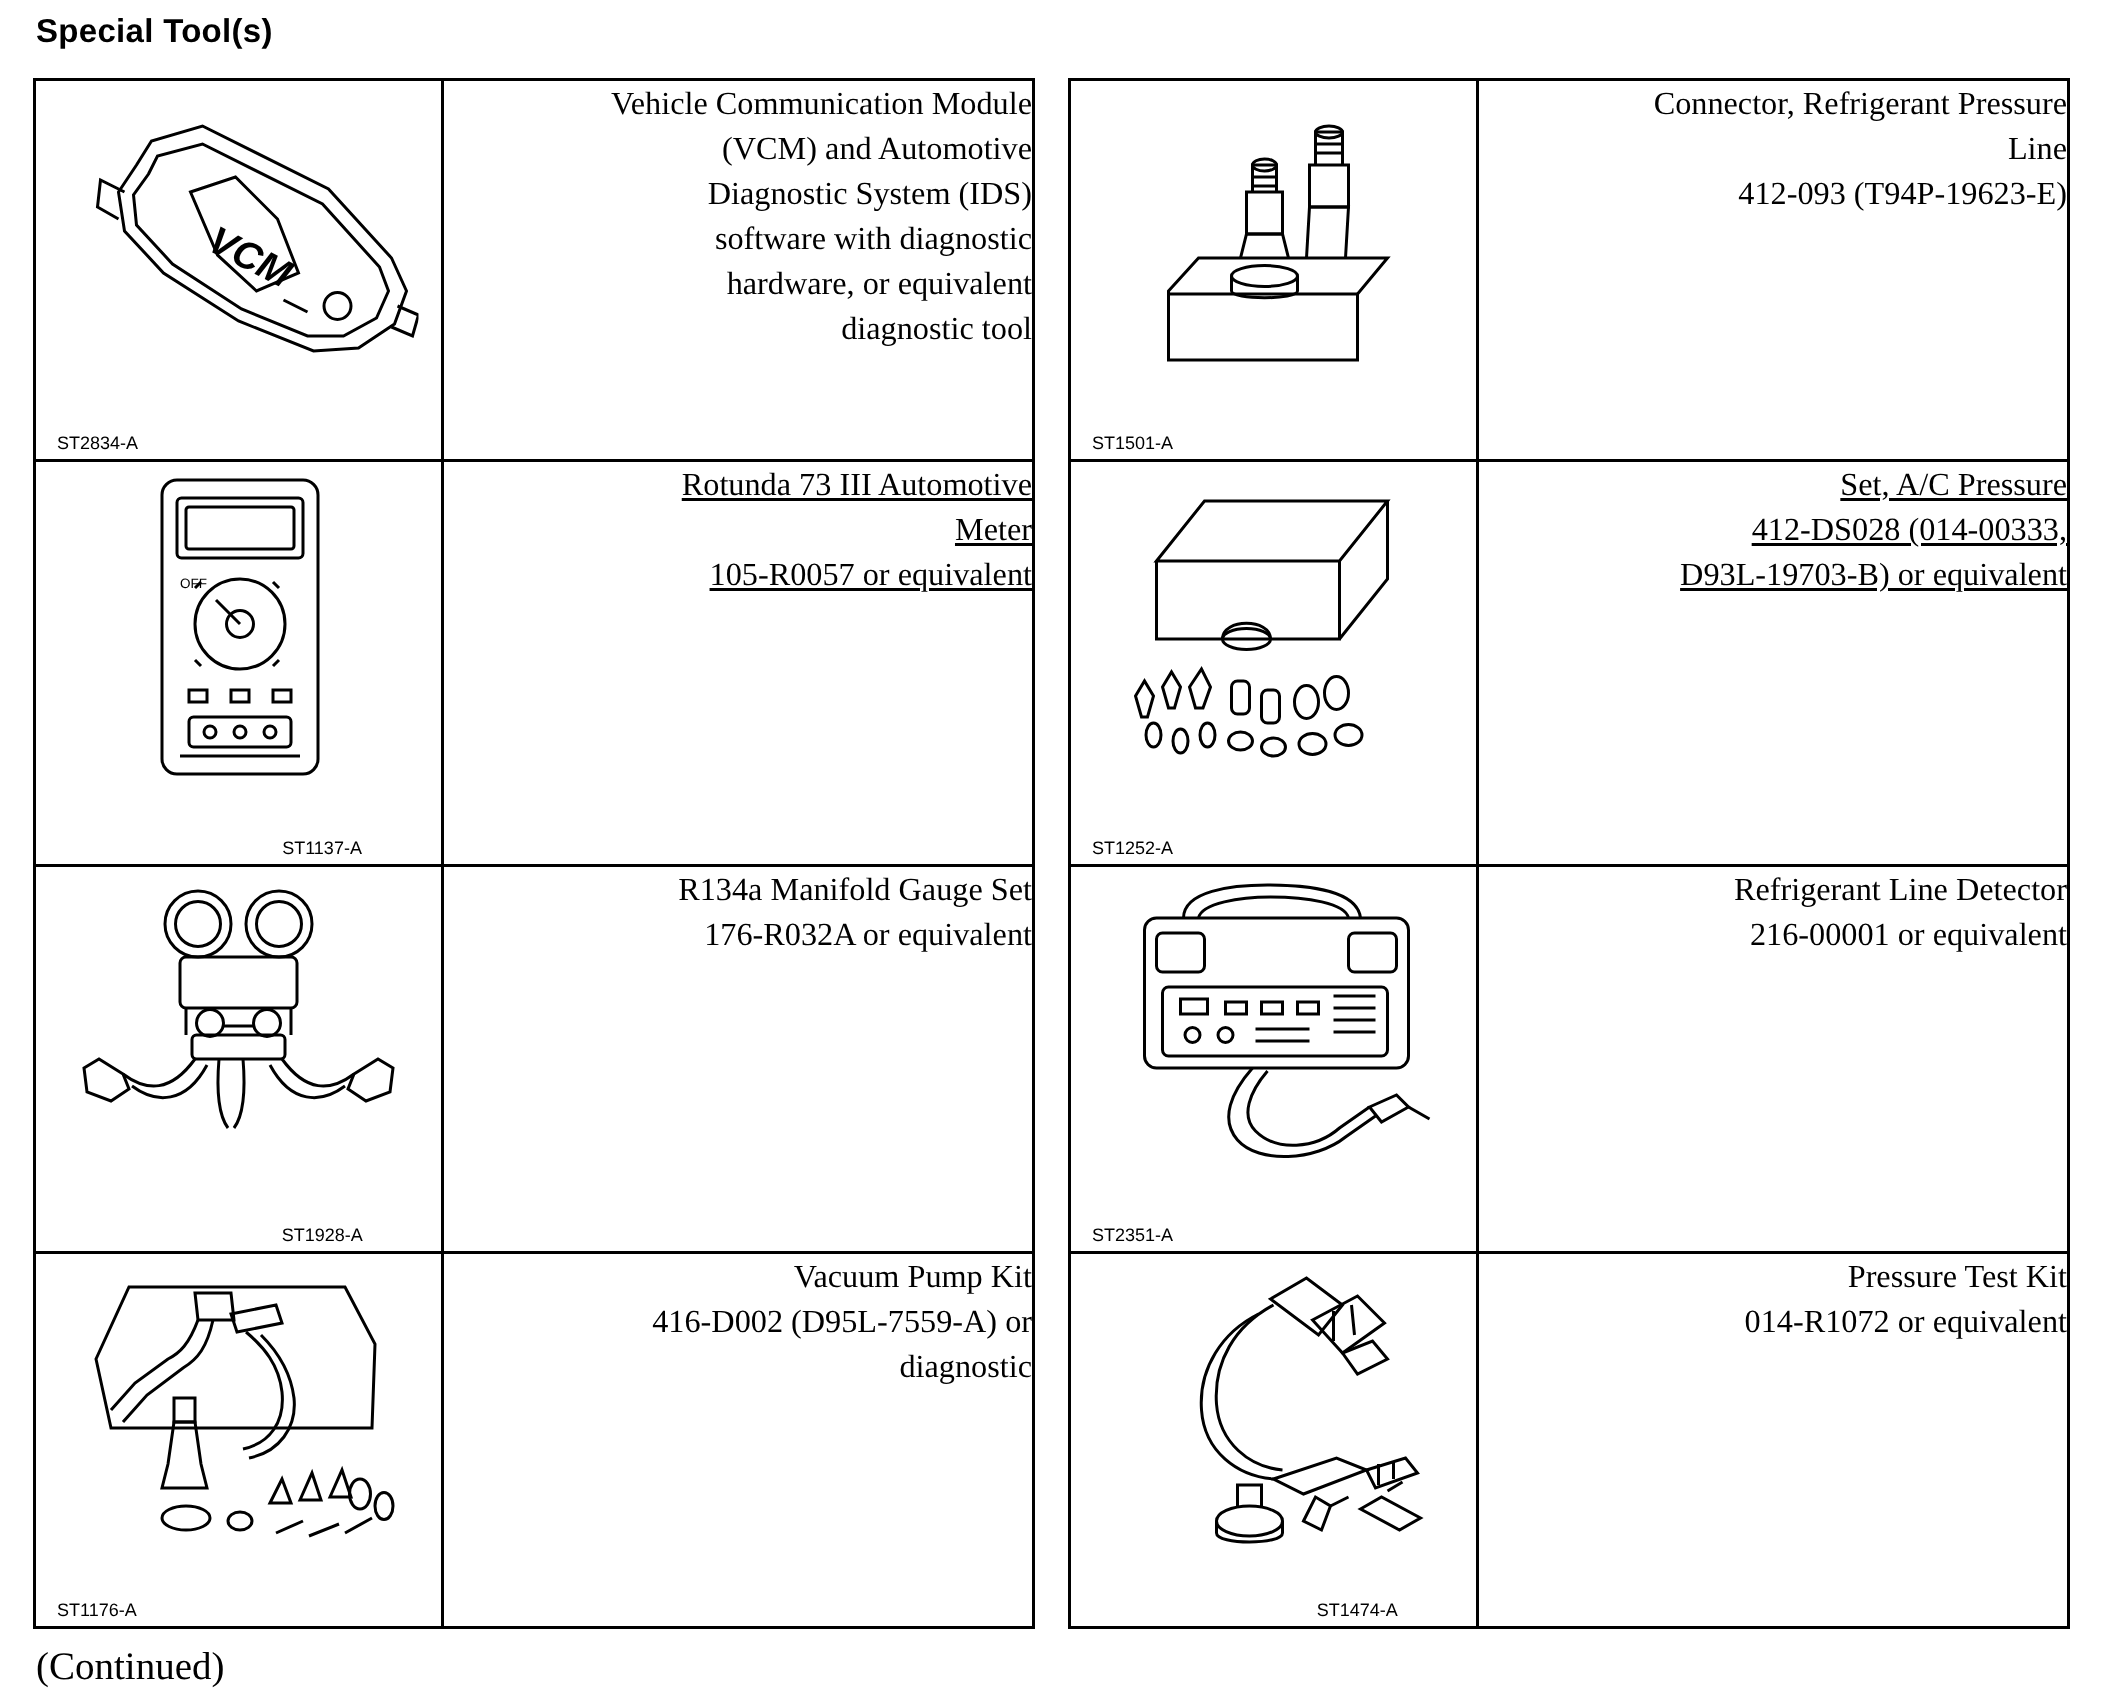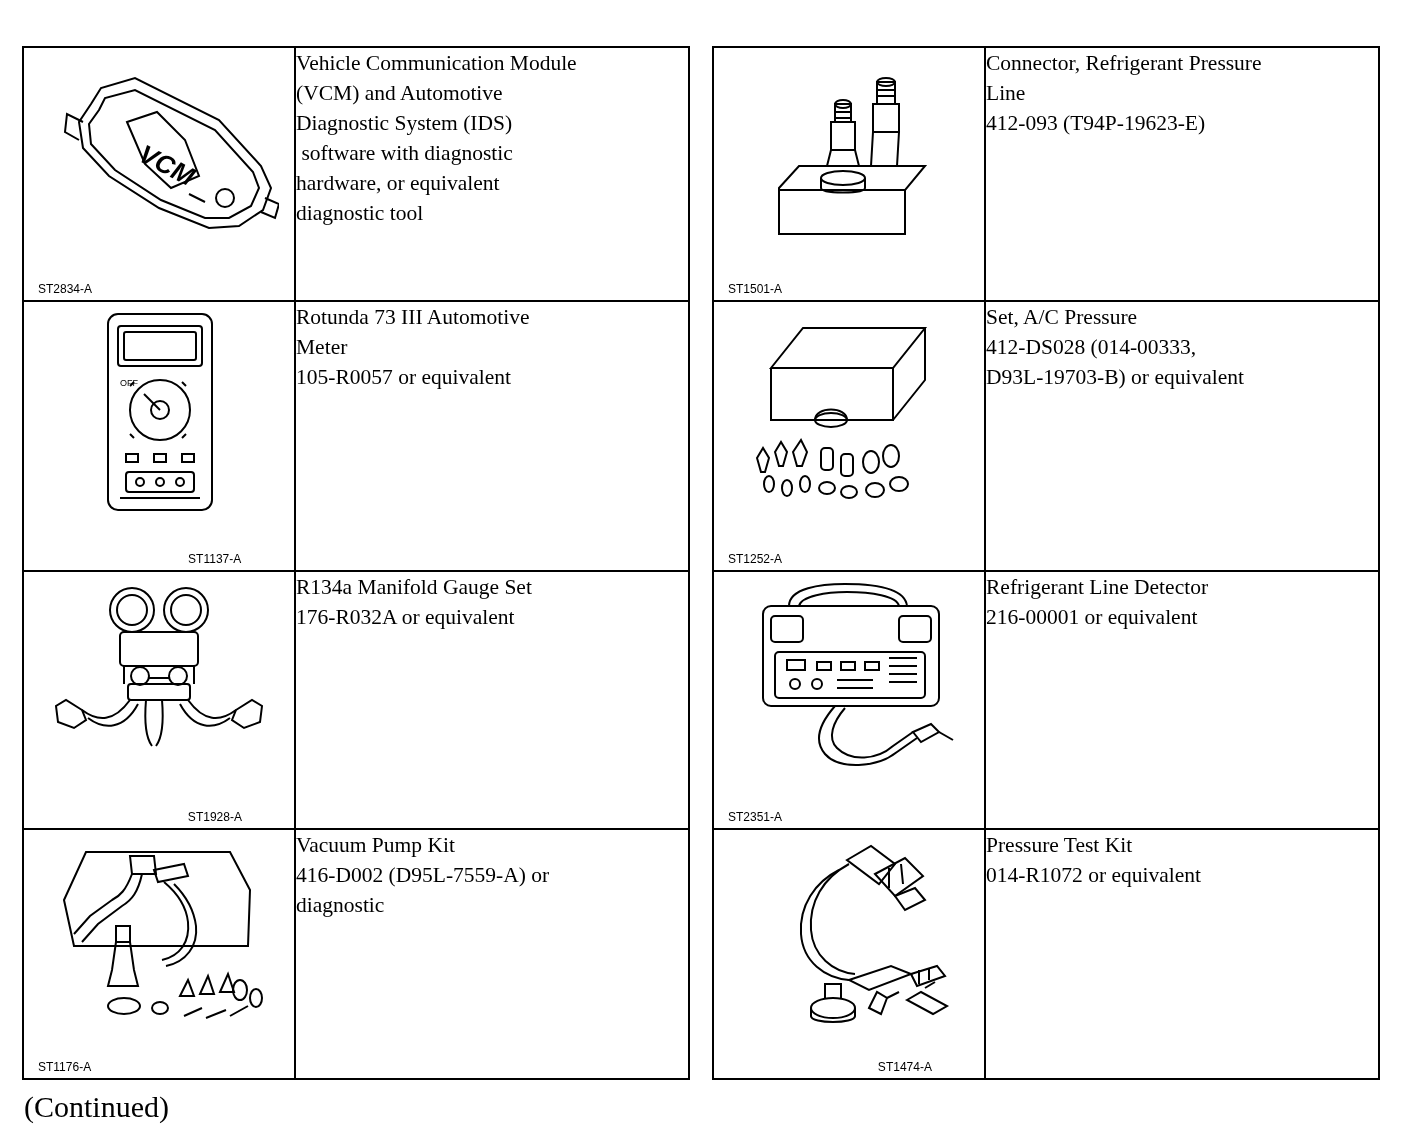--- a/index.html
+++ b/index.html
@@ -50,21 +50,21 @@
   }
   td.img-cell {
     width: 270px;
     position: relative;
   }
   td.desc-cell {
     padding: 12px 10px 10px 12px;
     font-size: 21.5px;
     line-height: 30px;
   }
-  .desc-line { white-space: pre-wrap; }
+  .desc-line { white-space: pre-wrap; text-align: right; }
   .tool-fig {
     position: relative;
     height: 100%;
     width: 100%;
   }
   .fig-svg {
     display: block;
     margin: 0 auto;
   }
   .tool-code {
@@ -73,33 +73,34 @@
     position: absolute;
     bottom: 4px;
     white-space: nowrap;
   }
   .code-left { left: 14px; }
   .code-center { left: 50%; transform: translateX(-28%); margin-left: 44px; }
   .continued {
     position: absolute;
     left: 24px;
     top: 1090px;
-    font-size: 30px;
+    font-size: 26px;
   }
   
   .r1 { height: 252px; }
-  .r2 { height: 268px; }
+  .r2 { height: 268px; text-decoration: underline; }
   .r3 { height: 256px; }
   .r4 { height: 248px; }
 </style>
 </head>
 <body>
 
 <div class="page">
 
+  <div class="heading">Special Tool(s)</div>
 
   <div class="tables">
 
     <table class="tool-table">
       <tbody>
         <tr>
           <td class="img-cell r1">
             <div class="tool-fig">
               <svg class="fig-svg" width="240" height="210" viewBox="0 0 240 210" fill="none" stroke="#000" stroke-width="2">
                 <path d="M52 56 L62 40 L96 30 L180 72 L222 118 L232 140 L224 162 L200 178 L170 180 L120 160 L70 128 L44 100 L40 74 Z"></path>

